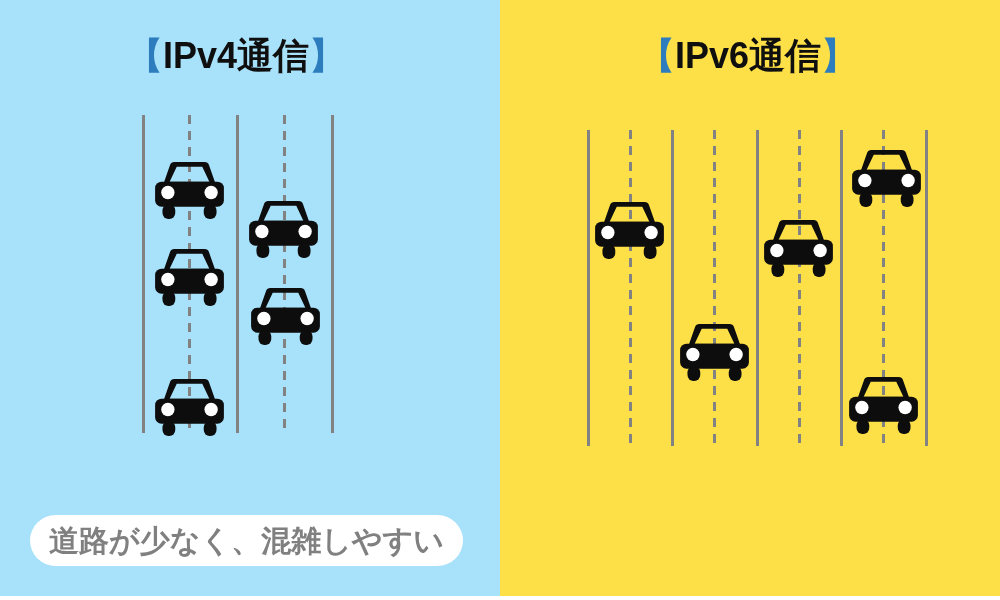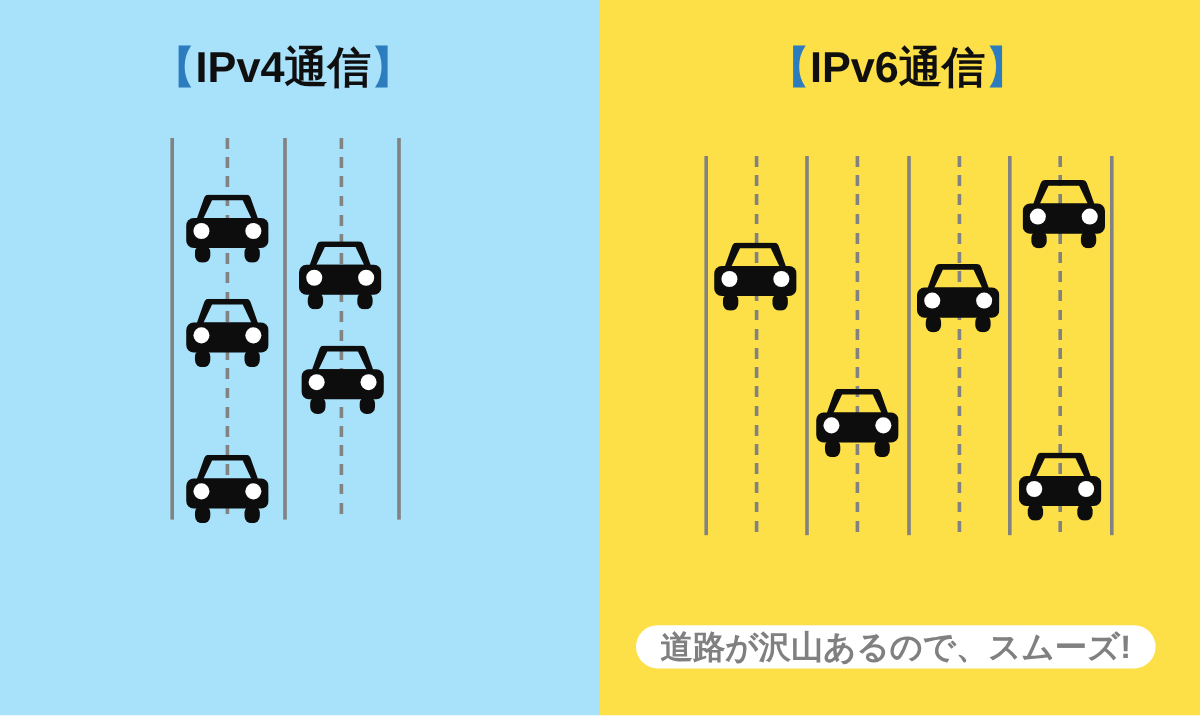--- a/index.html
+++ b/index.html
@@ -57,20 +57,23 @@
         <rect fill="currentColor" x="7.5" y="43" width="13" height="15" rx="6"></rect>
         <rect fill="currentColor" x="49.5" y="43" width="13" height="15" rx="6"></rect>
         <circle fill="#ffffff" cx="13" cy="31" r="6.8"></circle>
         <circle fill="#ffffff" cx="57" cy="31" r="6.8"></circle>
       </symbol>
     </defs>
   </svg>
 
   <section class="panel" id="panel-0" style="left: 0px; width: 500px; background: rgb(167, 225, 250);">
     <div class="title" id="title-0" style="left: 236px; top: 38px; font-size: 36px;"><span class="bracket">【</span><span>IPv4通信</span><span class="bracket">】</span></div>
+    <div class="pill" id="pill-0" style="left: 30px; top: 515px; width: 433px; height: 51px; border-radius: 25.5px;">
+      <span class="caption" style="font-size: 30px;">道路が少なく、混雑しやすい</span>
+    </div>
   <div class="lane-line" style="left: 141.5px; top: 115px; width: 3px; height: 318px; background: rgb(130, 130, 130);"></div>
       <div class="lane-line" style="left: 236px; top: 115px; width: 3px; height: 318px; background: rgb(130, 130, 130);"></div>
       <div class="lane-line" style="left: 330.5px; top: 115px; width: 3px; height: 318px; background: rgb(130, 130, 130);"></div>
       <div class="lane-line" style="left: 188px; top: 115px; width: 3px; height: 318px; background: repeating-linear-gradient(rgb(130, 130, 130) 0px, rgb(130, 130, 130) 9px, transparent 9px, transparent 16px);"></div>
       <div class="lane-line" style="left: 283px; top: 115px; width: 3px; height: 318px; background: repeating-linear-gradient(rgb(130, 130, 130) 0px, rgb(130, 130, 130) 9px, transparent 9px, transparent 16px);"></div>
       <svg class="car" width="69" height="57" viewBox="0 0 70 58" style="left: 154.5px; top: 161.5px;">
         <use href="#car-sym" xlink:href="#car-sym"></use>
       </svg>
       <svg class="car" width="69" height="57" viewBox="0 0 70 58" style="left: 248.5px; top: 200.5px;">
         <use href="#car-sym" xlink:href="#car-sym"></use>
@@ -81,23 +84,20 @@
       <svg class="car" width="69" height="57" viewBox="0 0 70 58" style="left: 250.5px; top: 287.5px;">
         <use href="#car-sym" xlink:href="#car-sym"></use>
       </svg>
       <svg class="car" width="69" height="57" viewBox="0 0 70 58" style="left: 154.5px; top: 378.5px;">
         <use href="#car-sym" xlink:href="#car-sym"></use>
       </svg>
     </section>
 
   <section class="panel" id="panel-1" style="left: 500px; width: 500px; background: #fde047;">
     <div class="title" id="title-1" style="left: 248px; top: 38px; font-size: 36px;"><span class="bracket">【</span><span>IPv6通信</span><span class="bracket">】</span></div>
-    <div class="pill" id="pill-1" style="left: 30px; top: 521px; width: 433px; height: 36px; border-radius: 18px;">
-      <span class="caption" style="font-size: 27px;">道路が沢山あるので、スムーズ!</span>
-    </div>
   <div class="lane-line" style="left: 86.5px; top: 130px; width: 3px; height: 316px; background: rgb(130, 130, 130);"></div>
       <div class="lane-line" style="left: 171px; top: 130px; width: 3px; height: 316px; background: rgb(130, 130, 130);"></div>
       <div class="lane-line" style="left: 255.5px; top: 130px; width: 3px; height: 316px; background: rgb(130, 130, 130);"></div>
       <div class="lane-line" style="left: 340px; top: 130px; width: 3px; height: 316px; background: rgb(130, 130, 130);"></div>
       <div class="lane-line" style="left: 424.5px; top: 130px; width: 3px; height: 316px; background: rgb(130, 130, 130);"></div>
       <div class="lane-line" style="left: 128.5px; top: 130px; width: 3px; height: 316px; background: repeating-linear-gradient(rgb(130, 130, 130) 0px, rgb(130, 130, 130) 9px, transparent 9px, transparent 16px);"></div>
       <div class="lane-line" style="left: 213px; top: 130px; width: 3px; height: 316px; background: repeating-linear-gradient(rgb(130, 130, 130) 0px, rgb(130, 130, 130) 9px, transparent 9px, transparent 16px);"></div>
       <div class="lane-line" style="left: 297.5px; top: 130px; width: 3px; height: 316px; background: repeating-linear-gradient(rgb(130, 130, 130) 0px, rgb(130, 130, 130) 9px, transparent 9px, transparent 16px);"></div>
       <div class="lane-line" style="left: 382px; top: 130px; width: 3px; height: 316px; background: repeating-linear-gradient(rgb(130, 130, 130) 0px, rgb(130, 130, 130) 9px, transparent 9px, transparent 16px);"></div>
       <svg class="car" width="69" height="57" viewBox="0 0 70 58" style="left: 94.5px; top: 201.5px;">

